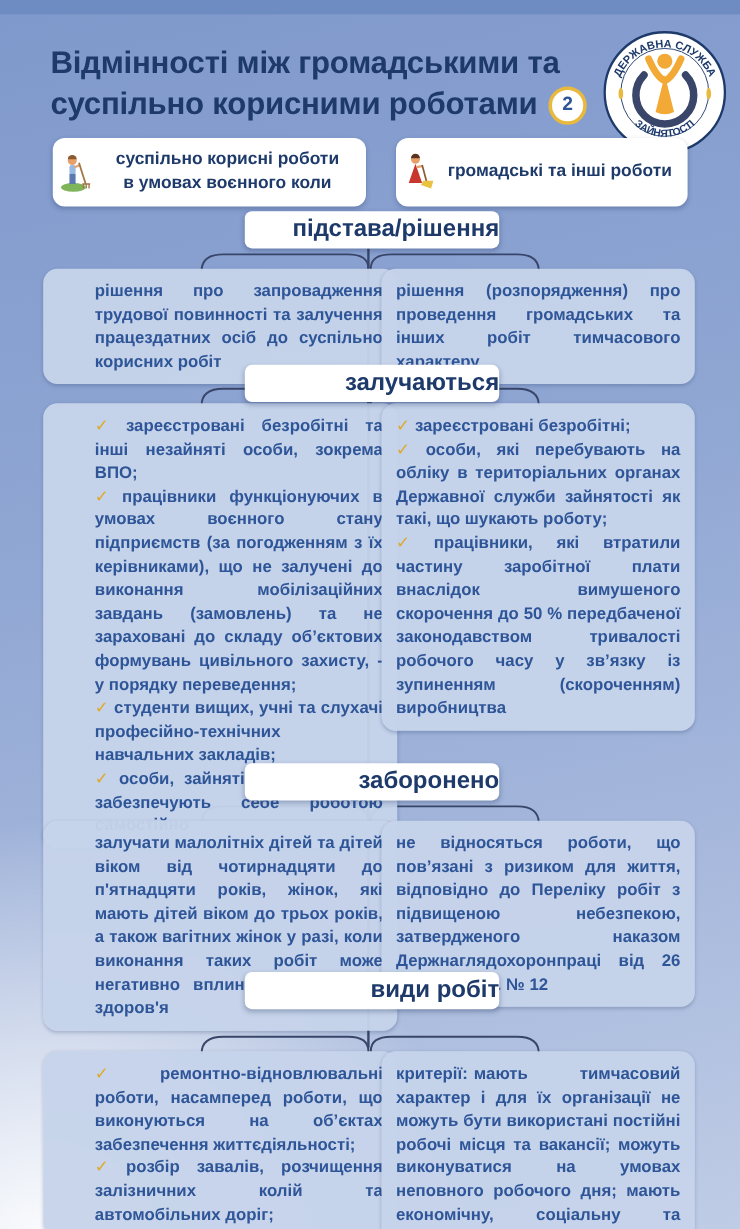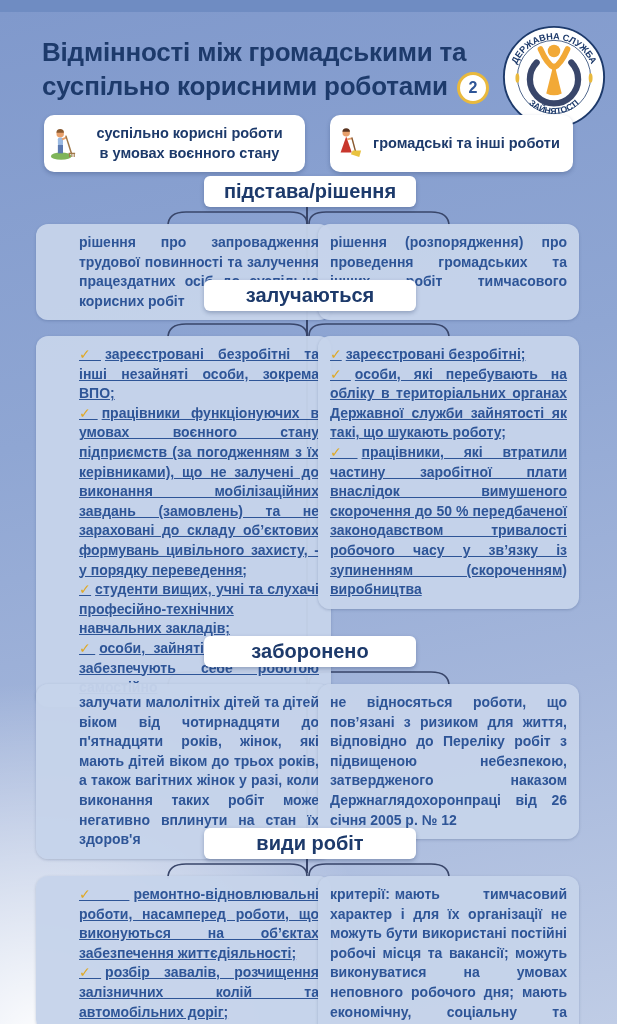--- a/index.html
+++ b/index.html
@@ -26,34 +26,34 @@
     color:#1d3a6b;font-weight:bold;font-size:14.5px;line-height:1.35;
   }
   .chip .icon{flex:0 0 38px;display:flex;justify-content:center;}
   .chip .txt{flex:1;text-align:center;padding-right:8px;}
   .chip-left{left:44px;width:261px;justify-content:flex-end;}
   .chip-right{left:330px;width:243px;}
   .vline{position:absolute;left:306px;top:195px;width:2px;height:666px;background:#39466a;z-index:1;}
   .sec-header{
     position:absolute;left:204px;width:212px;height:31px;z-index:3;
     background:#fff;border-radius:6px;box-shadow:0 2px 4px rgba(25,45,90,.3);
-    color:#1d3a6b;font-size:20px;font-weight:bold;text-align:center;line-height:31px;
+    color:#1d3a6b;font-size:20px;font-weight:bold;text-align:right;line-height:31px;
   }
-  .h1{top:164px}.h2{top:268px}.h3{top:624px}.h4{top:816px}
+  .h1{top:164px}.h2{top:292px}.h3{top:624px}.h4{top:798px}
   .bracket{position:absolute;left:28px;width:560px;height:20px;z-index:1;}
   .b1{top:195px}.b2{top:307px}.b3{top:655px}.b4{top:847px}
   .box{
     position:absolute;z-index:2;background:rgba(198,211,234,.96);border-radius:12px;
     padding:9px 12px;color:#2e5597;font-size:14px;font-weight:bold;line-height:1.4;
     text-align:justify;box-shadow:0 1px 3px rgba(25,45,90,.22);
   }
   .col-l{left:36px;width:240px;padding-left:43px;}
   .col-r{left:318px;width:237px;}
   .r1{top:212px}.r2{top:324px}.r3{top:672px}.r4{top:864px}
-  .li{margin:0;text-decoration:underline;}
+  .li{margin:0;}
   .check{color:#dfa927;font-weight:bold;margin-right:4px;}
   .lead{margin-right:5px;}
   .navyline{stroke:#39466a;stroke-width:1.6;fill:none;stroke-linecap:round;}
 </style>
 </head>
 <body>
 
 <div class="frame">
 
   <div class="vline"></div>
@@ -98,21 +98,21 @@
         <path d="M8,6 a4,4 0 0 1 8,0" fill="#8a5a30"></path>
         <rect x="9.5" y="11" width="5.5" height="9" rx="2" fill="#9ab9e2"></rect>
         <rect x="9.5" y="19" width="5.5" height="9" fill="#5b79b0"></rect>
         <line x1="14" y1="13" x2="19" y2="11" stroke="#e8a06b" stroke-width="2"></line>
         <line x1="18" y1="9" x2="24" y2="28" stroke="#a07848" stroke-width="1.6"></line>
         <path d="M21,28 h7 M22,28 v4 M24.5,28 v4 M27,28 v4" stroke="#a07848" stroke-width="1.2" fill="none"></path>
       </svg>
     </span>
     <span class="txt">
       <span>суспільно корисні роботи</span><br>
-      <span>в умовах воєнного стану</span>
+      <span>в умовах воєнного коли</span>
     </span>
   </div>
 
   <div class="chip chip-right">
     <span class="icon">
       <svg viewBox="0 0 30 36" width="28" height="34">
         <circle cx="12" cy="6" r="4" fill="#e8a06b"></circle>
         <path d="M8,5 a4,4 0 0 1 8,0" fill="#5a3420"></path>
         <path d="M12,10 L6,27 L18,27 Z" fill="#c8372d"></path>
         <line x1="13" y1="13" x2="18" y2="12" stroke="#e8a06b" stroke-width="2"></line>

